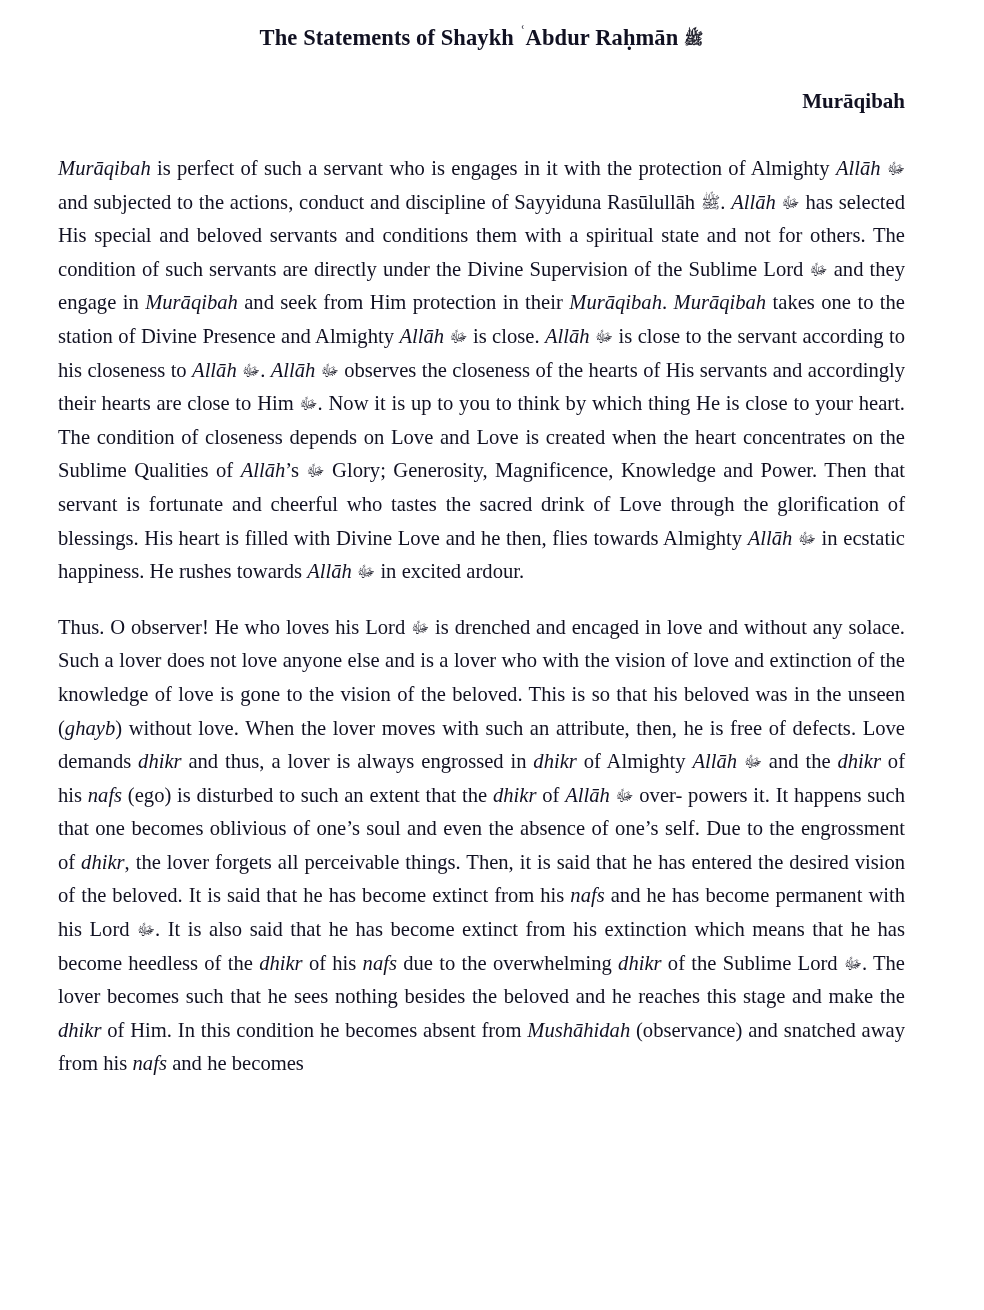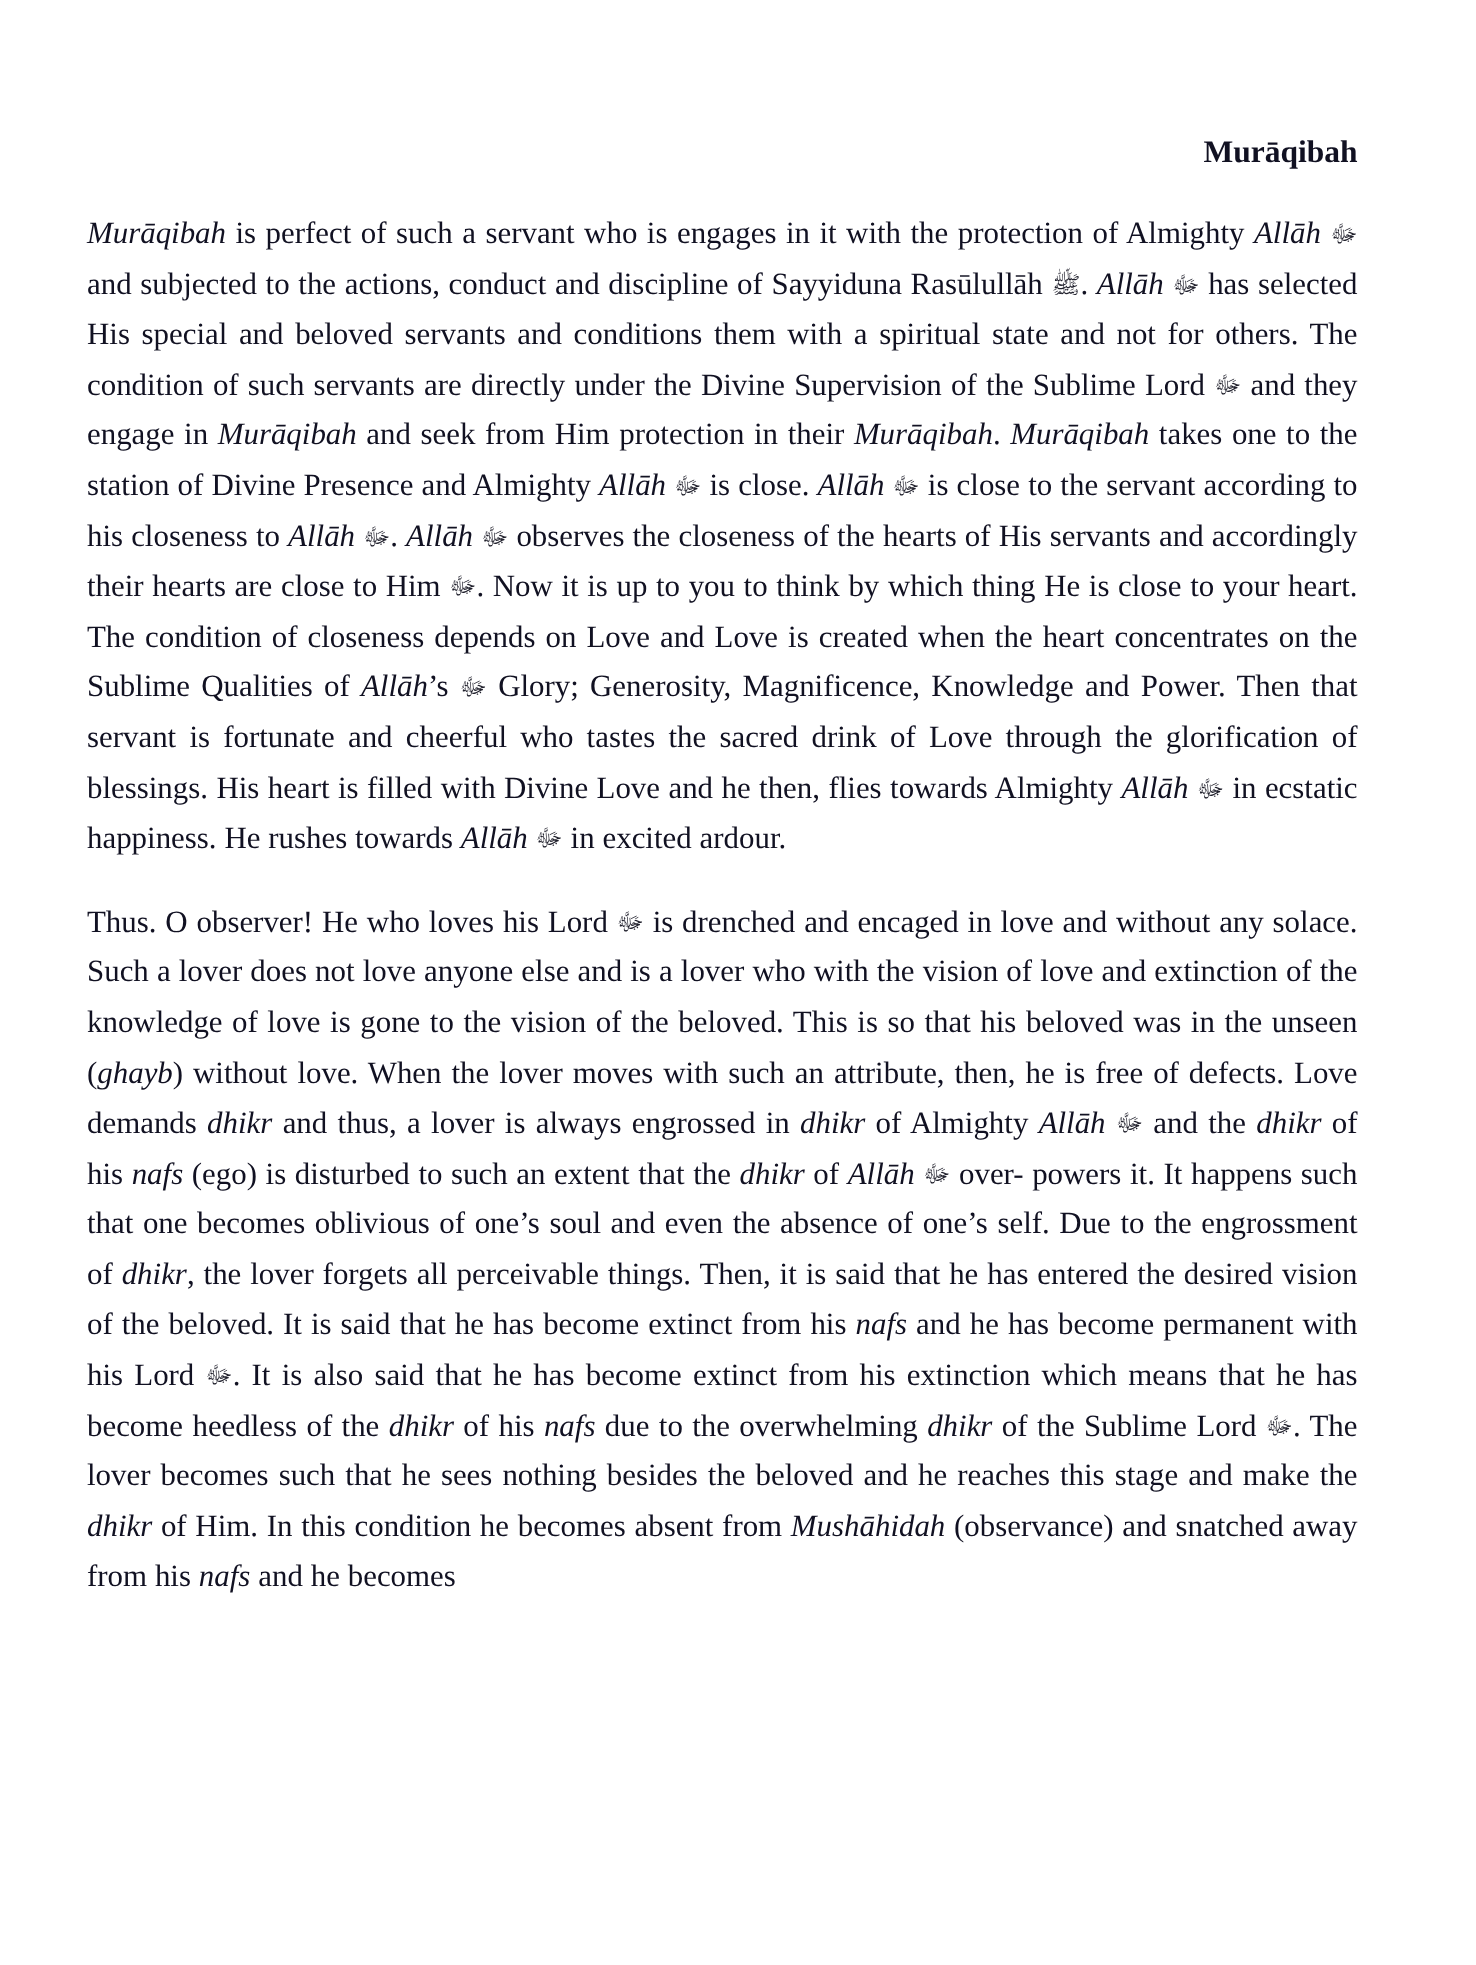--- a/index.html
+++ b/index.html
@@ -50,21 +50,21 @@
     text-align: right;
     font-size: 21px;
     font-weight: bold;
     line-height: 1.3;
   }
 
   
   .body-block {
     position: absolute;
     left: 58px;
-    top: 140px;
+    top: 152px;
     width: 847px;
   }
 
   p.para {
     margin: 0 0 22px 0;
     font-size: 20.6px;
     line-height: 33.6px;
     text-align: justify;
     text-justify: inter-word;
     -webkit-hyphens: none;
@@ -97,20 +97,24 @@
     font-size: 0.78em;
     vertical-align: 0.42em;
     font-style: normal;
   }
 </style>
 </head>
 <body>
 
 <div class="page">
 
+  <div class="running-header">
+    <span class="title-text">The Statements of Shaykh </span><span class="ayn">ʿ</span><span class="title-text">Abdur Raḥmān</span>
+    <span class="honorific">ﷺ</span>
+  </div>
 
   <div class="section-heading">Murāqibah</div>
 
   <div class="body-block">
     <p class="para" id="para-1"><em class="term">Murāqibah</em><span> is perfect of such a servant who is engages in it with the protection of Almighty </span><em class="term">Allāh</em> <span class="honorific">ﷻ</span><span> and subjected to the actions, conduct and discipline of Sayyiduna Rasūlullāh</span> <span class="honorific">ﷺ</span><span>. </span><em class="term">Allāh</em> <span class="honorific">ﷻ</span><span> has selected His special and beloved servants and conditions them with a spiritual state and not for others. The condition of such servants are directly under the Divine Supervision of the Sublime Lord</span> <span class="honorific">ﷻ</span><span> and they engage in </span><em class="term">Murāqibah</em><span> and seek from Him protection in their </span><em class="term">Murāqibah</em><span>. </span><em class="term">Murāqibah</em><span> takes one to the station of Divine Presence and Almighty </span><em class="term">Allāh</em> <span class="honorific">ﷻ</span><span> is close.  </span><em class="term">Allāh</em> <span class="honorific">ﷻ</span><span> is close to the servant according to his closeness to </span><em class="term">Allāh</em> <span class="honorific">ﷻ</span><span>. </span><em class="term">Allāh</em> <span class="honorific">ﷻ</span><span> observes the closeness of the hearts of His servants and accordingly their hearts are close to Him</span> <span class="honorific">ﷻ</span><span>. Now it is up to you to think by which thing He is close to your heart. The condition of closeness depends on Love and Love is created when the heart concentrates on the Sublime Qualities of </span><em class="term">Allāh</em><span>’s</span> <span class="honorific">ﷻ</span><span> Glory; Generosity, Magnificence, Knowledge and Power. Then that servant is fortunate and cheerful who tastes the sacred drink of Love through the glorification of blessings. His heart is filled with Divine Love and he then, flies towards Almighty </span><em class="term">Allāh</em> <span class="honorific">ﷻ</span><span> in ecstatic happiness. He rushes towards </span><em class="term">Allāh</em> <span class="honorific">ﷻ</span><span> in excited ardour.</span></p>
     <p class="para" id="para-2"><span>Thus. O observer! He who loves his Lord</span> <span class="honorific">ﷻ</span><span> is drenched and encaged in love and without any solace.  Such a lover does not love anyone else and is a lover who with the vision of love and extinction of the knowledge of love is gone to the vision of the beloved. This is so that his beloved was in the unseen (</span><em class="term">ghayb</em><span>) without love. When the lover moves with such an attribute, then, he is free of defects. Love demands </span><em class="term">dhikr</em><span> and thus, a lover is always engrossed in </span><em class="term">dhikr</em><span> of Almighty </span><em class="term">Allāh</em> <span class="honorific">ﷻ</span><span> and the </span><em class="term">dhikr</em><span> of his </span><em class="term">nafs</em><span> (ego) is disturbed to such an extent that the </span><em class="term">dhikr</em><span> of </span><em class="term">Allāh</em> <span class="honorific">ﷻ</span><span> over- powers it. It happens such that one becomes oblivious of one’s soul and even the absence of one’s self. Due to the engrossment of </span><em class="term">dhikr</em><span>, the lover forgets all perceivable things. Then, it is said that he has entered the desired vision of the beloved. It is said that he has become extinct from his </span><em class="term">nafs</em><span> and he has become permanent with his Lord</span> <span class="honorific">ﷻ</span><span>. It is also said that he has become extinct from his extinction which means that he has become heedless of the </span><em class="term">dhikr</em><span> of his </span><em class="term">nafs</em><span> due to the overwhelming </span><em class="term">dhikr</em><span> of the Sublime Lord</span> <span class="honorific">ﷻ</span><span>. The lover becomes such that he sees nothing besides the beloved and he reaches this stage and make the </span><em class="term">dhikr</em><span> of Him. In this condition he becomes absent from </span><em class="term">Mushāhidah</em><span> (observance) and snatched away from his </span><em class="term">nafs</em><span> and he becomes</span></p>
   </div>
 
 </div>
 

